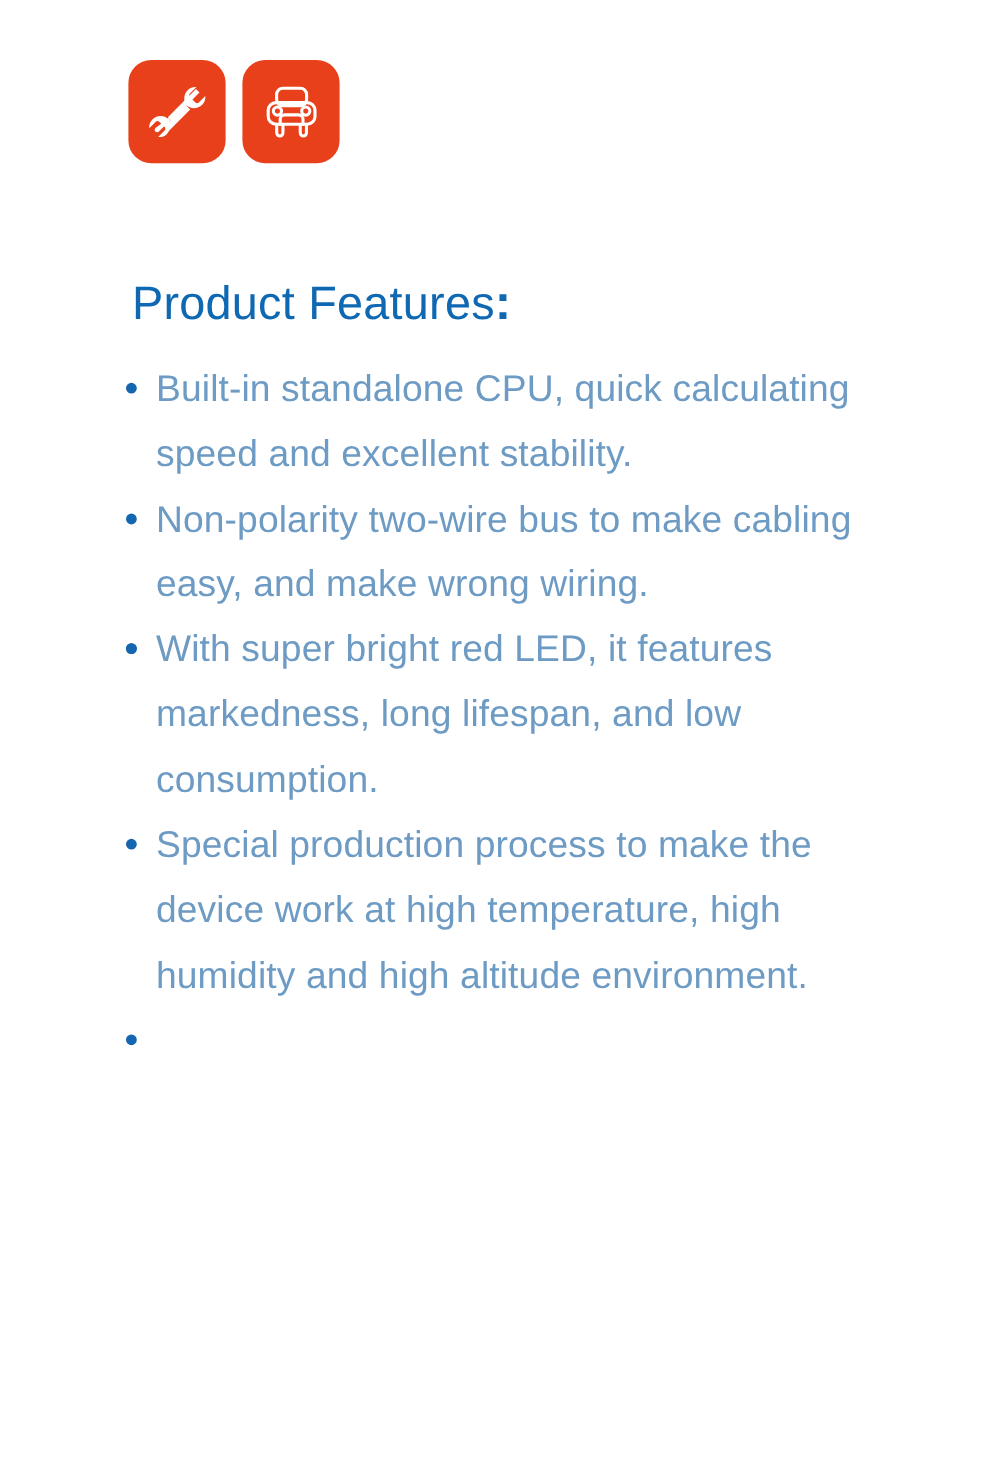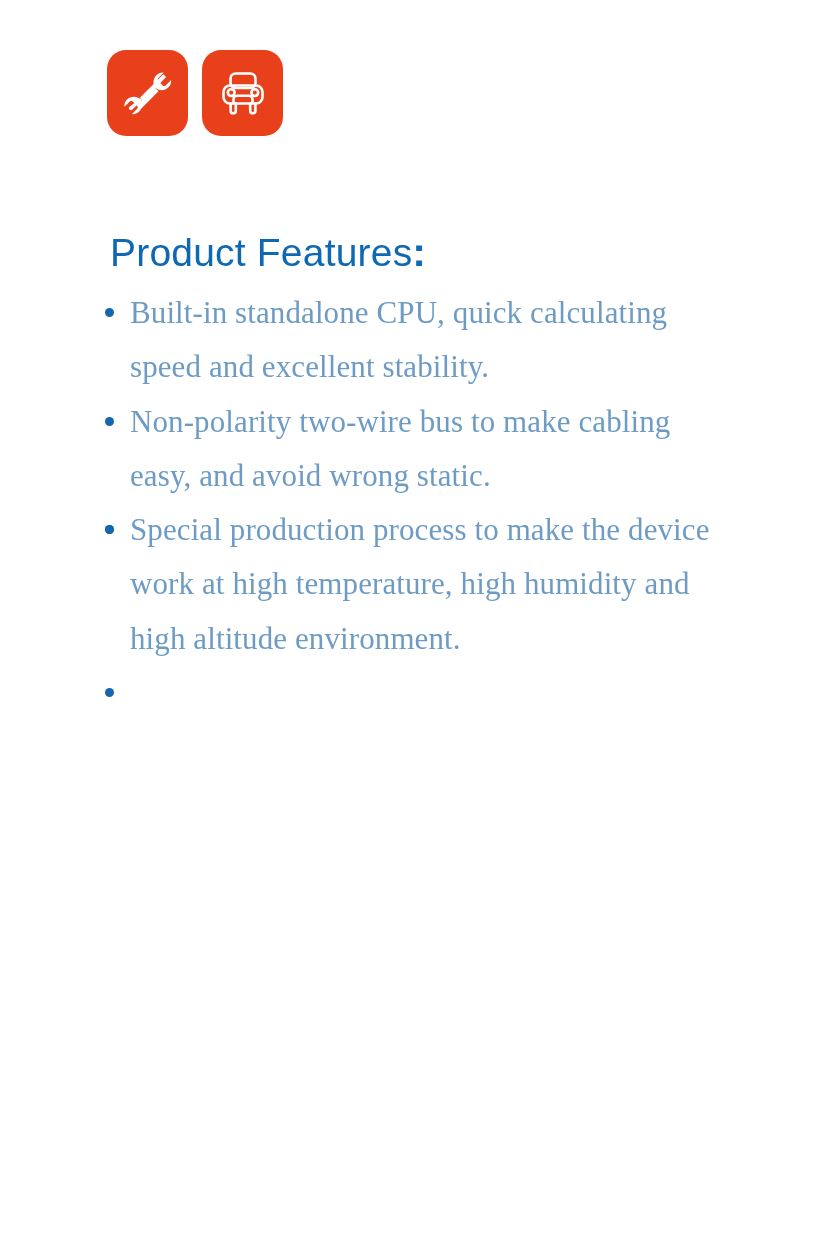--- a/index.html
+++ b/index.html
@@ -60,26 +60,25 @@
   .section-title .colon {
     font-weight: 700;
     font-size: 41px;
     letter-spacing: -1px;
   }
 
   
   .feature-list {
     position: absolute;
     left: 101px;
-    top: 286px;
+    top: 297px;
     width: 625px;
     margin: 0;
     padding: 0;
     list-style: none;
-    font-family: Liberation Serif, serif;
   }
   .feature-item {
     position: relative;
     padding-left: 29px;
     font-size: 31px;
     line-height: 54.3px;
     color: #6d9bc4;
     font-weight: 400;
     letter-spacing: 0.1px;
   }
@@ -154,24 +153,28 @@
 
   <h1 class="section-title"><span>Product Features</span><span class="colon">:</span></h1>
 
   <ul class="feature-list">
     <li class="feature-item">
       <span class="feature-bullet"></span>
       <span>Built-in standalone CPU, quick calculating speed and excellent stability.</span>
     </li>
     <li class="feature-item">
       <span class="feature-bullet"></span>
-      <span>Non-polarity two-wire bus to make cabling easy, and avoid wrong static.</span>
+      <span>Non-polarity two-wire bus to make cabling easy, and make wrong wiring.</span>
     </li>
     <li class="feature-item">
       <span class="feature-bullet"></span>
+    </li>
+    <li class="feature-item">
+      <span class="feature-bullet"></span>
+      <span>With super bright red LED, it features markedness, long lifespan, and low consumption.</span>
     </li>
     <li class="feature-item">
       <span class="feature-bullet"></span>
       <span>Special production process to make the device work at high temperature, high humidity and high altitude environment.</span>
     </li>
     <li class="feature-item">
       <span class="feature-bullet"></span>
     </li>
   </ul>
 

